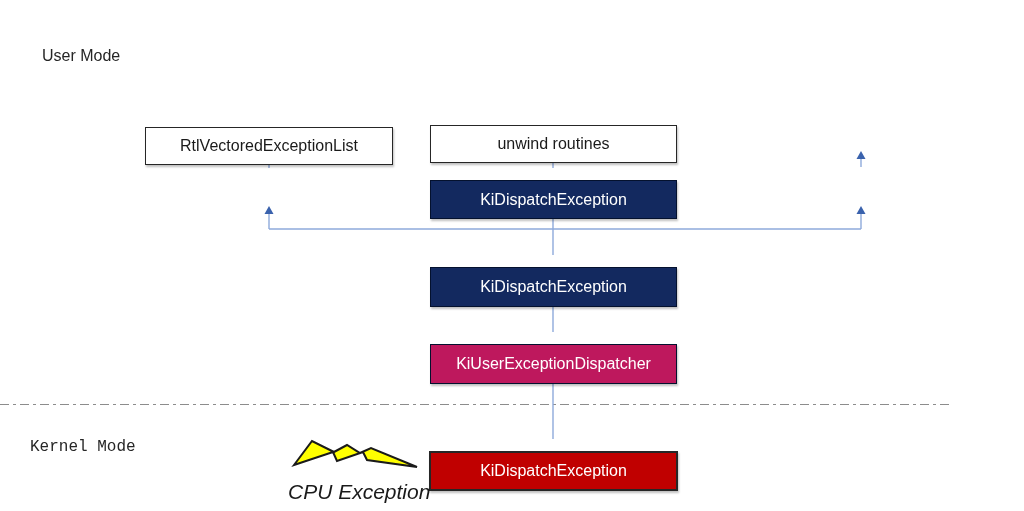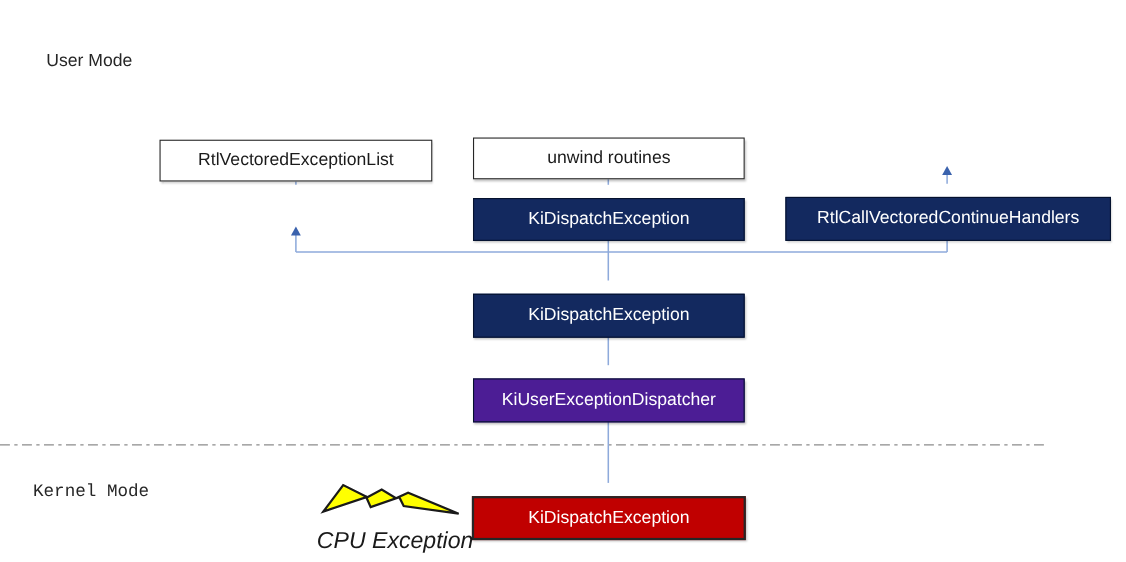--- a/index.html
+++ b/index.html
@@ -105,28 +105,25 @@
   <div class="node white" style="left:145px; top:115px; width:248px; height:38px;">
     <span>RtlVectoredExceptionList</span>
   </div>
   <div class="node white" style="left:430px; top:113px; width:247px; height:38px;">
     <span>unwind routines</span>
   </div>
 
   <div class="node navy" style="left: 430px; top: 168px; width: 247px; height: 39px; background-color: rgb(19, 41, 95);">
     <span>KiDispatchException</span>
   </div>
-  <div class="node navy" style="left: 714px; top: 167px; width: 296px; height: 40px; background-color: rgb(19, 41, 95);">
-    <span>RtlCallVectoredContinueHandlers</span>
-  </div>
 
   <div class="node navy" style="left: 430px; top: 255px; width: 247px; height: 40px; background-color: rgb(19, 41, 95);">
     <span>KiDispatchException</span>
   </div>
-  <div class="node navy" style="left: 430px; top: 332px; width: 247px; height: 40px; background-color: #4c1d95;">
+  <div class="node navy" style="left: 430px; top: 332px; width: 247px; height: 40px; background-color: #be185d;">
     <span>KiUserExceptionDispatcher</span>
   </div>
 
   <div class="node red" style="left: 429px; top: 439px; width: 249px; height: 40px; background-color: rgb(192, 0, 0); text-align: center;">
     <span>KiDispatchException</span>
   </div>
 
   <svg class="bolt-svg" viewBox="0 0 128 37">
     <polygon points="3,29 21,5 43,16 56,9 69,17 80,12 126,31 76,24 72,16 46,25 42,16" stroke-width="2" stroke-linejoin="miter" stroke="#1a1a1a" fill="#FFFF00"></polygon>
   </svg>

